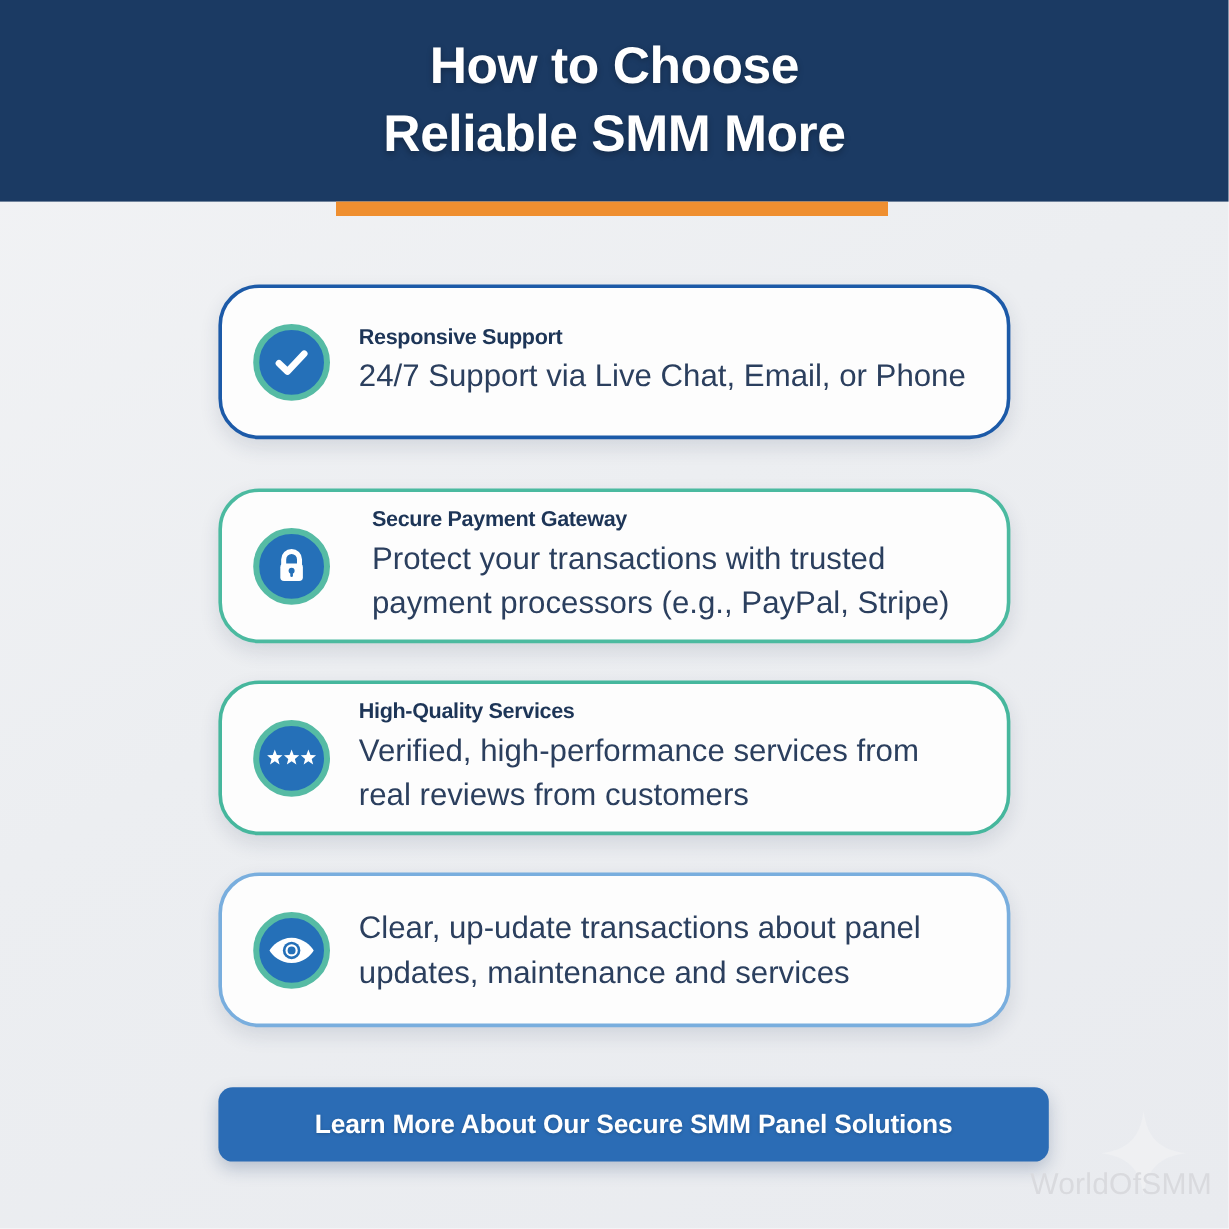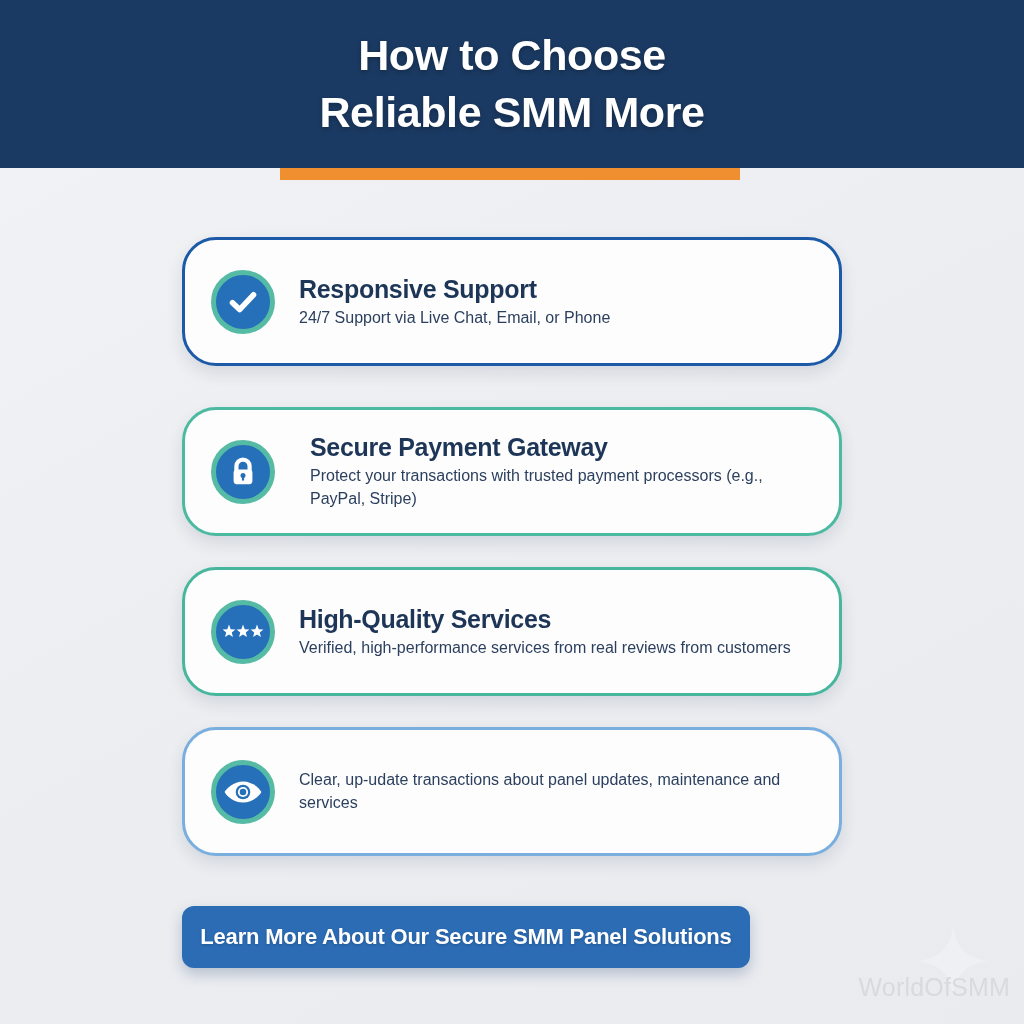--- a/index.html
+++ b/index.html
@@ -73,38 +73,38 @@
     border:5px solid #56bba4;
     display:flex; align-items:center; justify-content:center;
     margin-right:24px;
   }
   .icon-badge svg { display:block; }
 
   .card-text { flex:1 1 auto; min-width:0; }
 
   .card-title {
     color:#1d3557;
-    font-size:25px;
+    font-size:18px;
     font-weight:bold;
     letter-spacing:-0.3px;
     line-height:1.2;
     margin-bottom:3px;
   }
   .card-desc {
     color:#2b3f5e;
-    font-size:16px;
+    font-size:26px;
     font-weight:normal;
     line-height:1.42;
   }
 
   
   .cta {
     position:absolute;
     top:906px; left:182px;
-    width:568px; height:62px;
+    width:692px; height:62px;
     background:#2b6cb5;
     border-radius:12px;
     display:flex; align-items:center; justify-content:center;
     box-shadow:0 6px 14px rgba(30,60,110,0.26);
     cursor:pointer;
     border:none;
   }
   .cta-label {
     color:#ffffff;
     font-size:22px;

